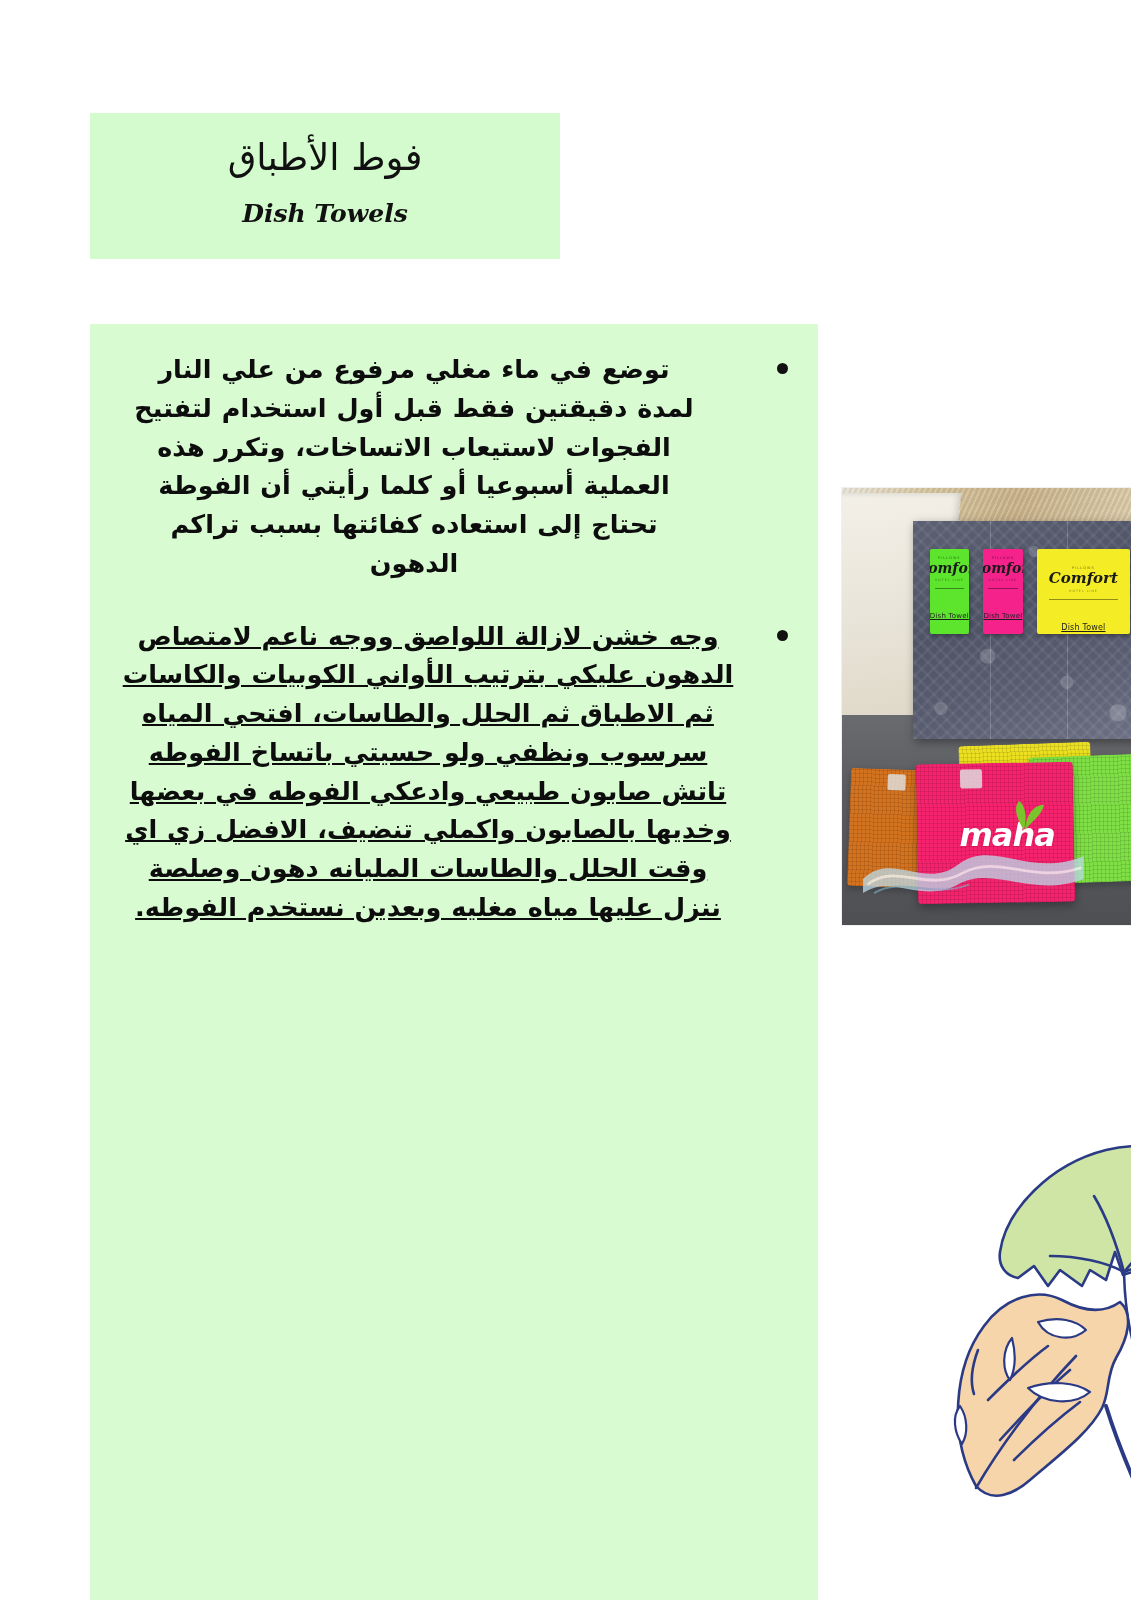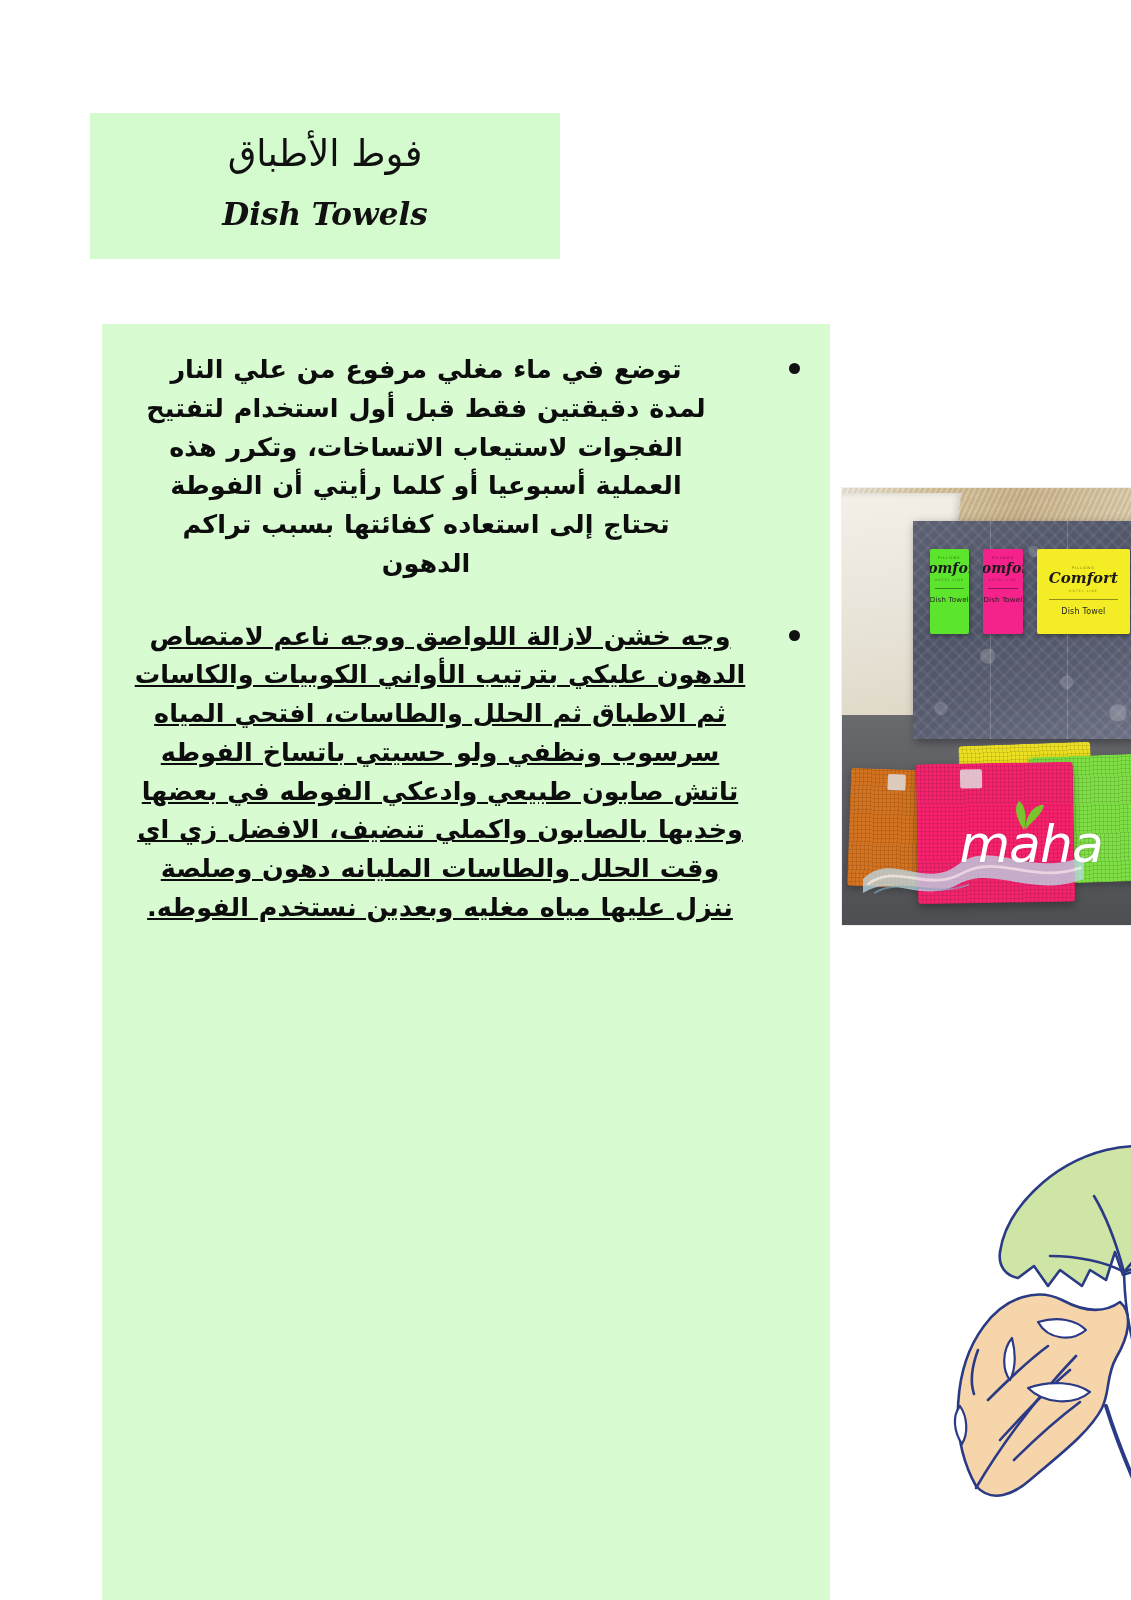--- a/index.html
+++ b/index.html
@@ -42,34 +42,34 @@
     font-weight: 400;
     color: #111111;
     line-height: 1.15;
     letter-spacing: 0px;
     text-align: center;
     white-space: nowrap;
   }
   .title-en {
     font-family: "DejaVu Serif", "Liberation Serif", serif;
     direction: ltr;
-    font-size: 31px;
+    font-size: 25px;
     font-weight: 700;
     font-style: italic;
     color: #111111;
     line-height: 1.2;
     margin-top: 20px;
     text-align: center;
     white-space: nowrap;
   }
 
   
   .content-panel {
     position: absolute;
-    left: 12px;
+    left: 0;
     top: 324px;
     width: 728px;
     height: 1276px;
     background: #d8fbd2;
     padding: 26px 22px 0 22px;
   }
 
   .bullet-list {
     list-style: none;
     direction: rtl;
@@ -217,23 +217,24 @@
   }
   .tag-rule {
     width: 74%;
     height: 1px;
     background: rgba(0,0,0,0.4);
     margin-top: 6px;
   }
   .tag-label {
     font-size: 8px;
     color: #1e1e1e;
-    margin-top: 7px;
+    margin-top: 23px;
     white-space: nowrap;
     letter-spacing: 0.2px;
+    text-decoration: underline;
   }
   .tag-green .tag-brand,
   .tag-pink  .tag-brand { font-size: 14px; }
   .tag-green .tag-label,
   .tag-pink  .tag-label { font-size: 7px; }
 
   
   .towel {
     position: absolute;
     border-radius: 4px;
@@ -277,23 +278,23 @@
   .wm-logo {
     position: absolute;
     left: 33%;
     top: 76.5%;
     z-index: 9;
     display: flex;
     align-items: flex-start;
   }
   .wm-text {
     font-family: "DejaVu Sans", "Liberation Sans", sans-serif;
-    font-weight: 400;
+    font-weight: 700;
     font-style: italic;
-    font-size: 52px;
+    font-size: 32px;
     line-height: 0.85;
     color: #ffffff;
     letter-spacing: -1px;
     text-shadow: 0 0 2px rgba(0,0,0,0.18);
   }
   .wm-leaf {
     position: absolute;
     left: 46px;
     top: -22px;
   }

